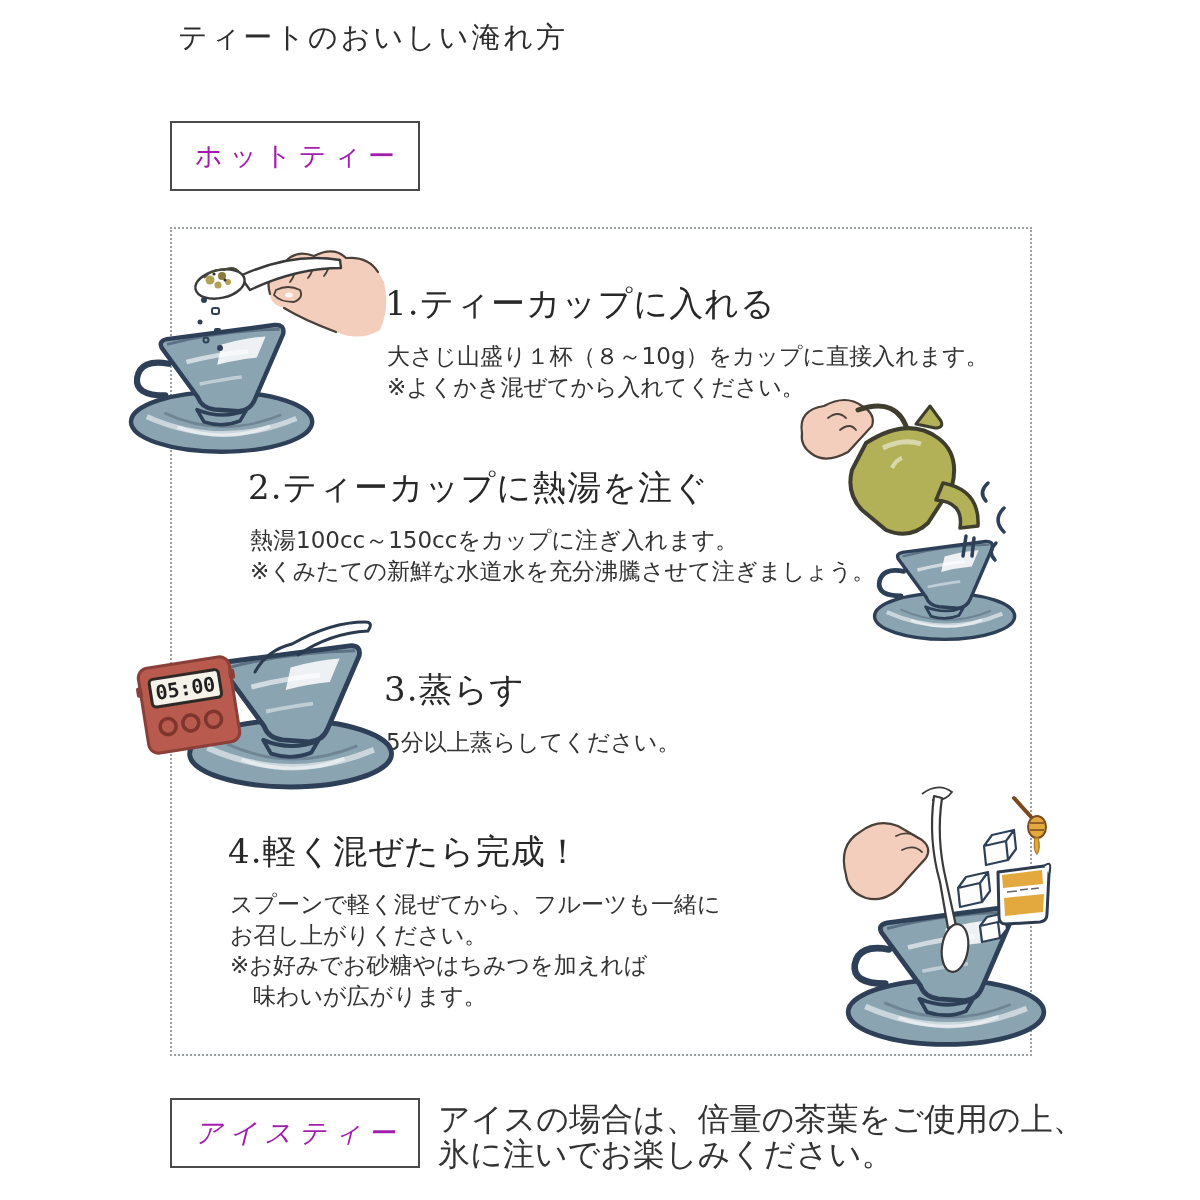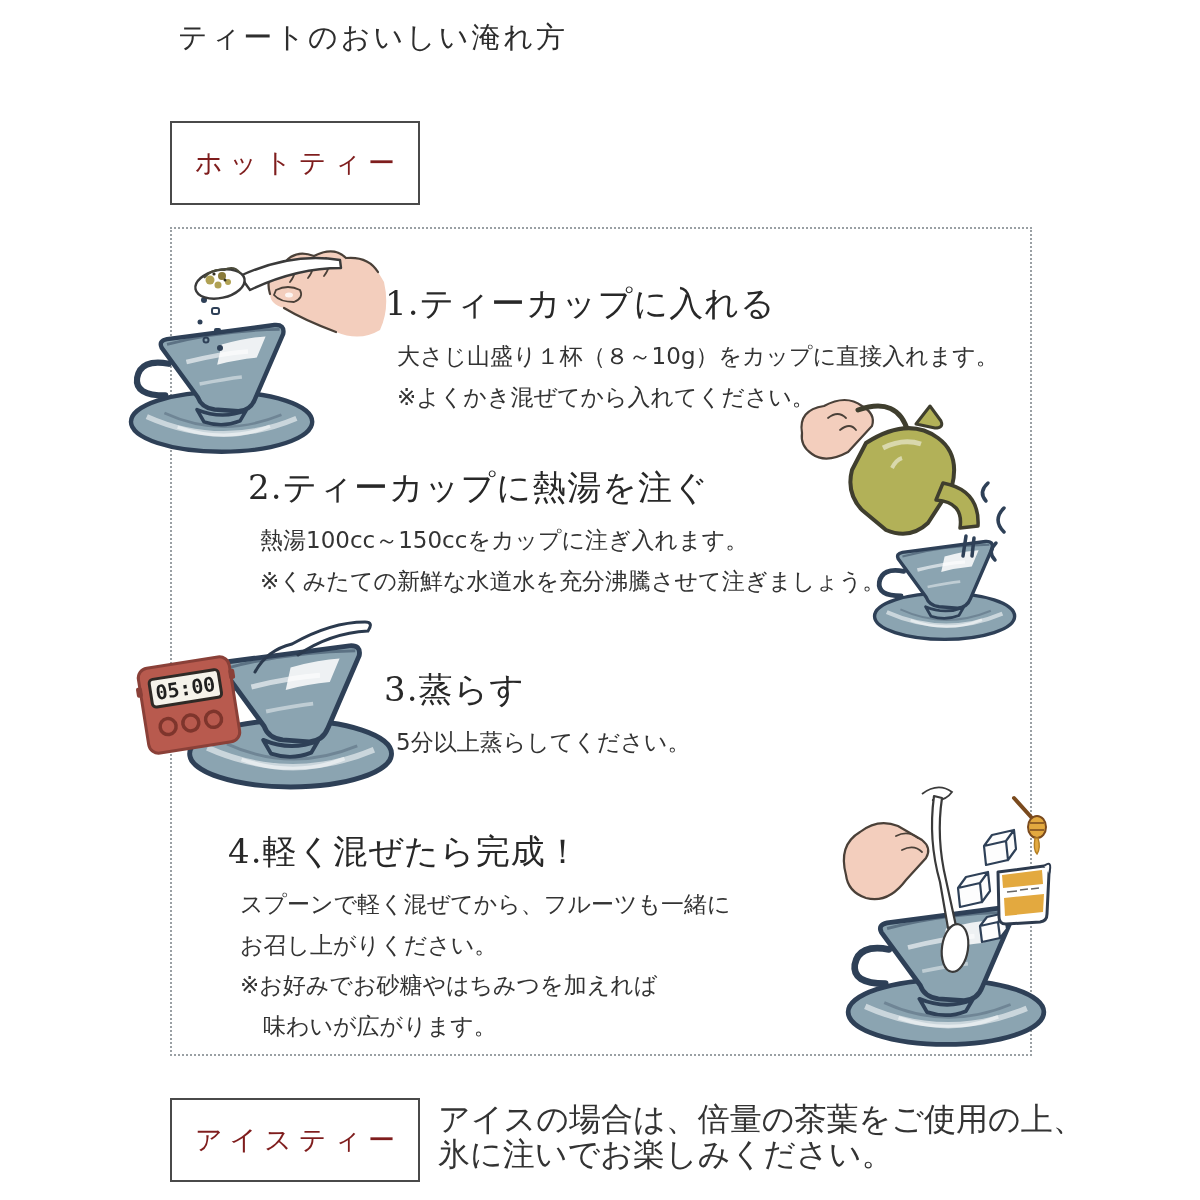--- a/index.html
+++ b/index.html
@@ -10,42 +10,42 @@
     overflow:hidden;
     font-family:"DejaVu Sans",sans-serif;
     color:#333;
   }
   .page-title{
     position:absolute;left:178px;top:18px;
     font-family:"DejaVu Serif",serif;
     font-size:29px;letter-spacing:3px;color:#2e2e2e;font-weight:500;text-align:center;
   }
   .label-box{
-    position:absolute;left:170px;width:250px;height:84px;
+    position:absolute;left:170px;width:250px;height:70px;
     border:2px solid #4a4a4a;box-sizing:border-box;
     display:flex;align-items:center;justify-content:center;
     font-family:"DejaVu Serif",serif;
-    font-size:27px;letter-spacing:7px;text-indent:7px;color:#7f1d1d;
+    font-size:27px;letter-spacing:7px;text-indent:7px;color:#a21caf;
     background:#fff;
   }
   .hot-box{top:121px;}
-  .ice-box{top:1098px;}
+  .ice-box{top:1098px;font-style:italic;}
   .dashed-box{
     position:absolute;left:170px;top:227px;width:862px;height:829px;
     border:2px dotted #9aa0a4;box-sizing:border-box;
   }
   .step{position:absolute;}
   .step h2{
     margin:8px 0 16px 0;
     font-family:"DejaVu Serif",serif;
     font-size:34px;line-height:46px;font-weight:500;
     letter-spacing:1px;color:#282828;white-space:nowrap;
   }
   .step p{
-    margin:12px;font-size:23px;line-height:28.5px;color:#333;white-space:nowrap;
+    margin:2px;font-size:23px;line-height:28.5px;color:#333;white-space:nowrap;
   }
   .ice-text{position:absolute;left:438px;top:1102px;}
   .ice-text p{margin:0;font-size:32px;line-height:35px;color:#333;white-space:nowrap;}
   .illus{position:absolute;overflow:visible;z-index:3;}
   svg text.timer-digits{
     font-family:"DejaVu Sans Mono",monospace;
     font-size:20px;font-weight:bold;fill:#1f1f1f;letter-spacing:0px;
   }
 </style>
 </head>

